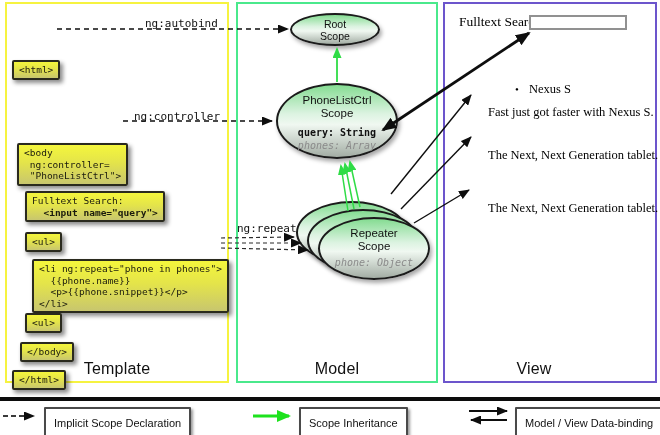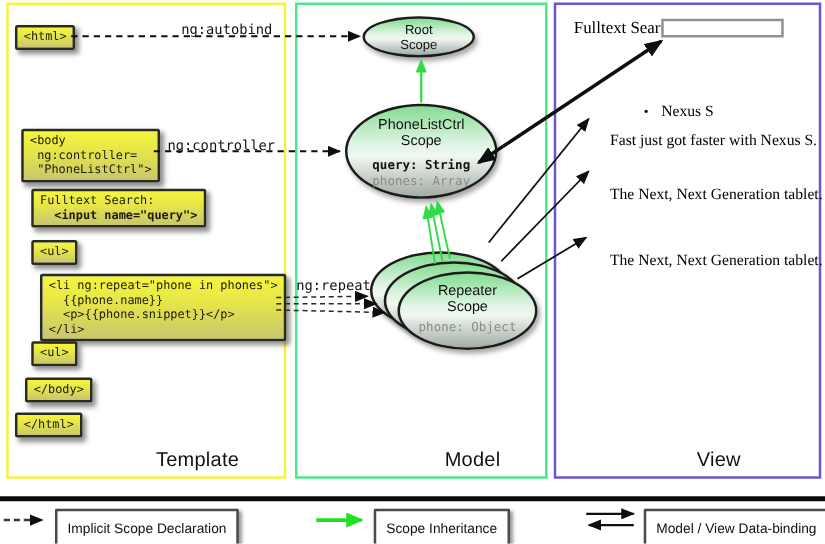--- a/index.html
+++ b/index.html
@@ -4,50 +4,50 @@
 <style>
   * { margin:0; padding:0; box-sizing:border-box; }
   html,body { background:#fff; font-family:"Liberation Sans", sans-serif; }
   .stage { position:relative; width:660px; height:435px; background:#fff; overflow:hidden; }
 
   
   .frame { position:absolute; top:2px; height:381px; border:2px solid; background:transparent; }
   .frame.template { left:5px;   width:224px; border-color:#f6f340; }
   .frame.model    { left:236px; width:202px; border-color:#4ae98c; }
   .frame.view     { left:443px; width:214px; border-color:#6c55cc; }
-  .col-label { position:absolute; top:360px; font-size:16px; color:#111; text-align:center; letter-spacing:.2px;margin-left:41px; }
+  .col-label { position:absolute; top:360px; font-size:16px; color:#111; text-align:center; letter-spacing:.2px; }
   .col-label.template { left:5px;   width:224px; }
   .col-label.model    { left:236px; width:202px; }
   .col-label.view     { left:443px; width:182px; }
 
   
   .codebox {
     position:absolute;
     background:linear-gradient(180deg,#f4f63c 0%,#e4e44a 45%,#c8c66e 100%);
     border:2px solid #2a2a1e; border-radius:2px;
     box-shadow:2.5px 3px 4px rgba(0,0,0,.45);
     font-family:"DejaVu Sans Mono", monospace;
     font-size:9.5px; line-height:11.5px; color:#1a1a0e;
-    padding:2px 5px; white-space:pre;
+    padding:2px 5px; white-space:pre;margin-top:40px;
   }
   .codebox .bold { font-weight:bold; }
   .mono-label { position:absolute; font-family:"DejaVu Sans Mono", monospace; font-size:11px; color:#111; white-space:nowrap; }
 
   
   .ellipse {
     position:absolute; border:2px solid #1b1b1b; border-radius:50%;
     background:linear-gradient(180deg,#85dc92 0%,#dcf3e1 40%,#f0f8f1 55%,#a3ada4 100%);
     box-shadow:2px 3px 4px rgba(0,0,0,.35);
     text-align:center;
   }
   .etitle { font-size:11.5px; line-height:13px; color:#111; white-space:pre; }
   .etitle.small { font-size:10.5px; line-height:11.5px; }
   .eprop { font-family:"DejaVu Sans Mono", monospace; font-size:10px; line-height:13px; white-space:nowrap; }
   .eprop.bold { font-weight:bold; color:#111; }
-  .eprop.gray { color:#8a8a8a; }
+  .eprop.gray { color:#8a8a8a;font-style:italic; }
 
   
   .serif { font-family:"Liberation Serif", serif; color:#000; }
   .search-label { position:absolute; left:459px; top:14px; font-size:13.5px; }
   .search-input { position:absolute; left:529px; top:15px; width:98px; height:15px;
                   border:2px solid #919191; background:#fff; font-size:11px; padding:0 2px; }
   .vtitle { position:absolute; font-size:12.5px; white-space:nowrap;margin-left:44px; }
   .vtitle .bullet { display:inline-block; width:14px; font-size:11px; }
   .vdesc  { position:absolute; left:488px; font-size:12.5px; white-space:nowrap; }
 

